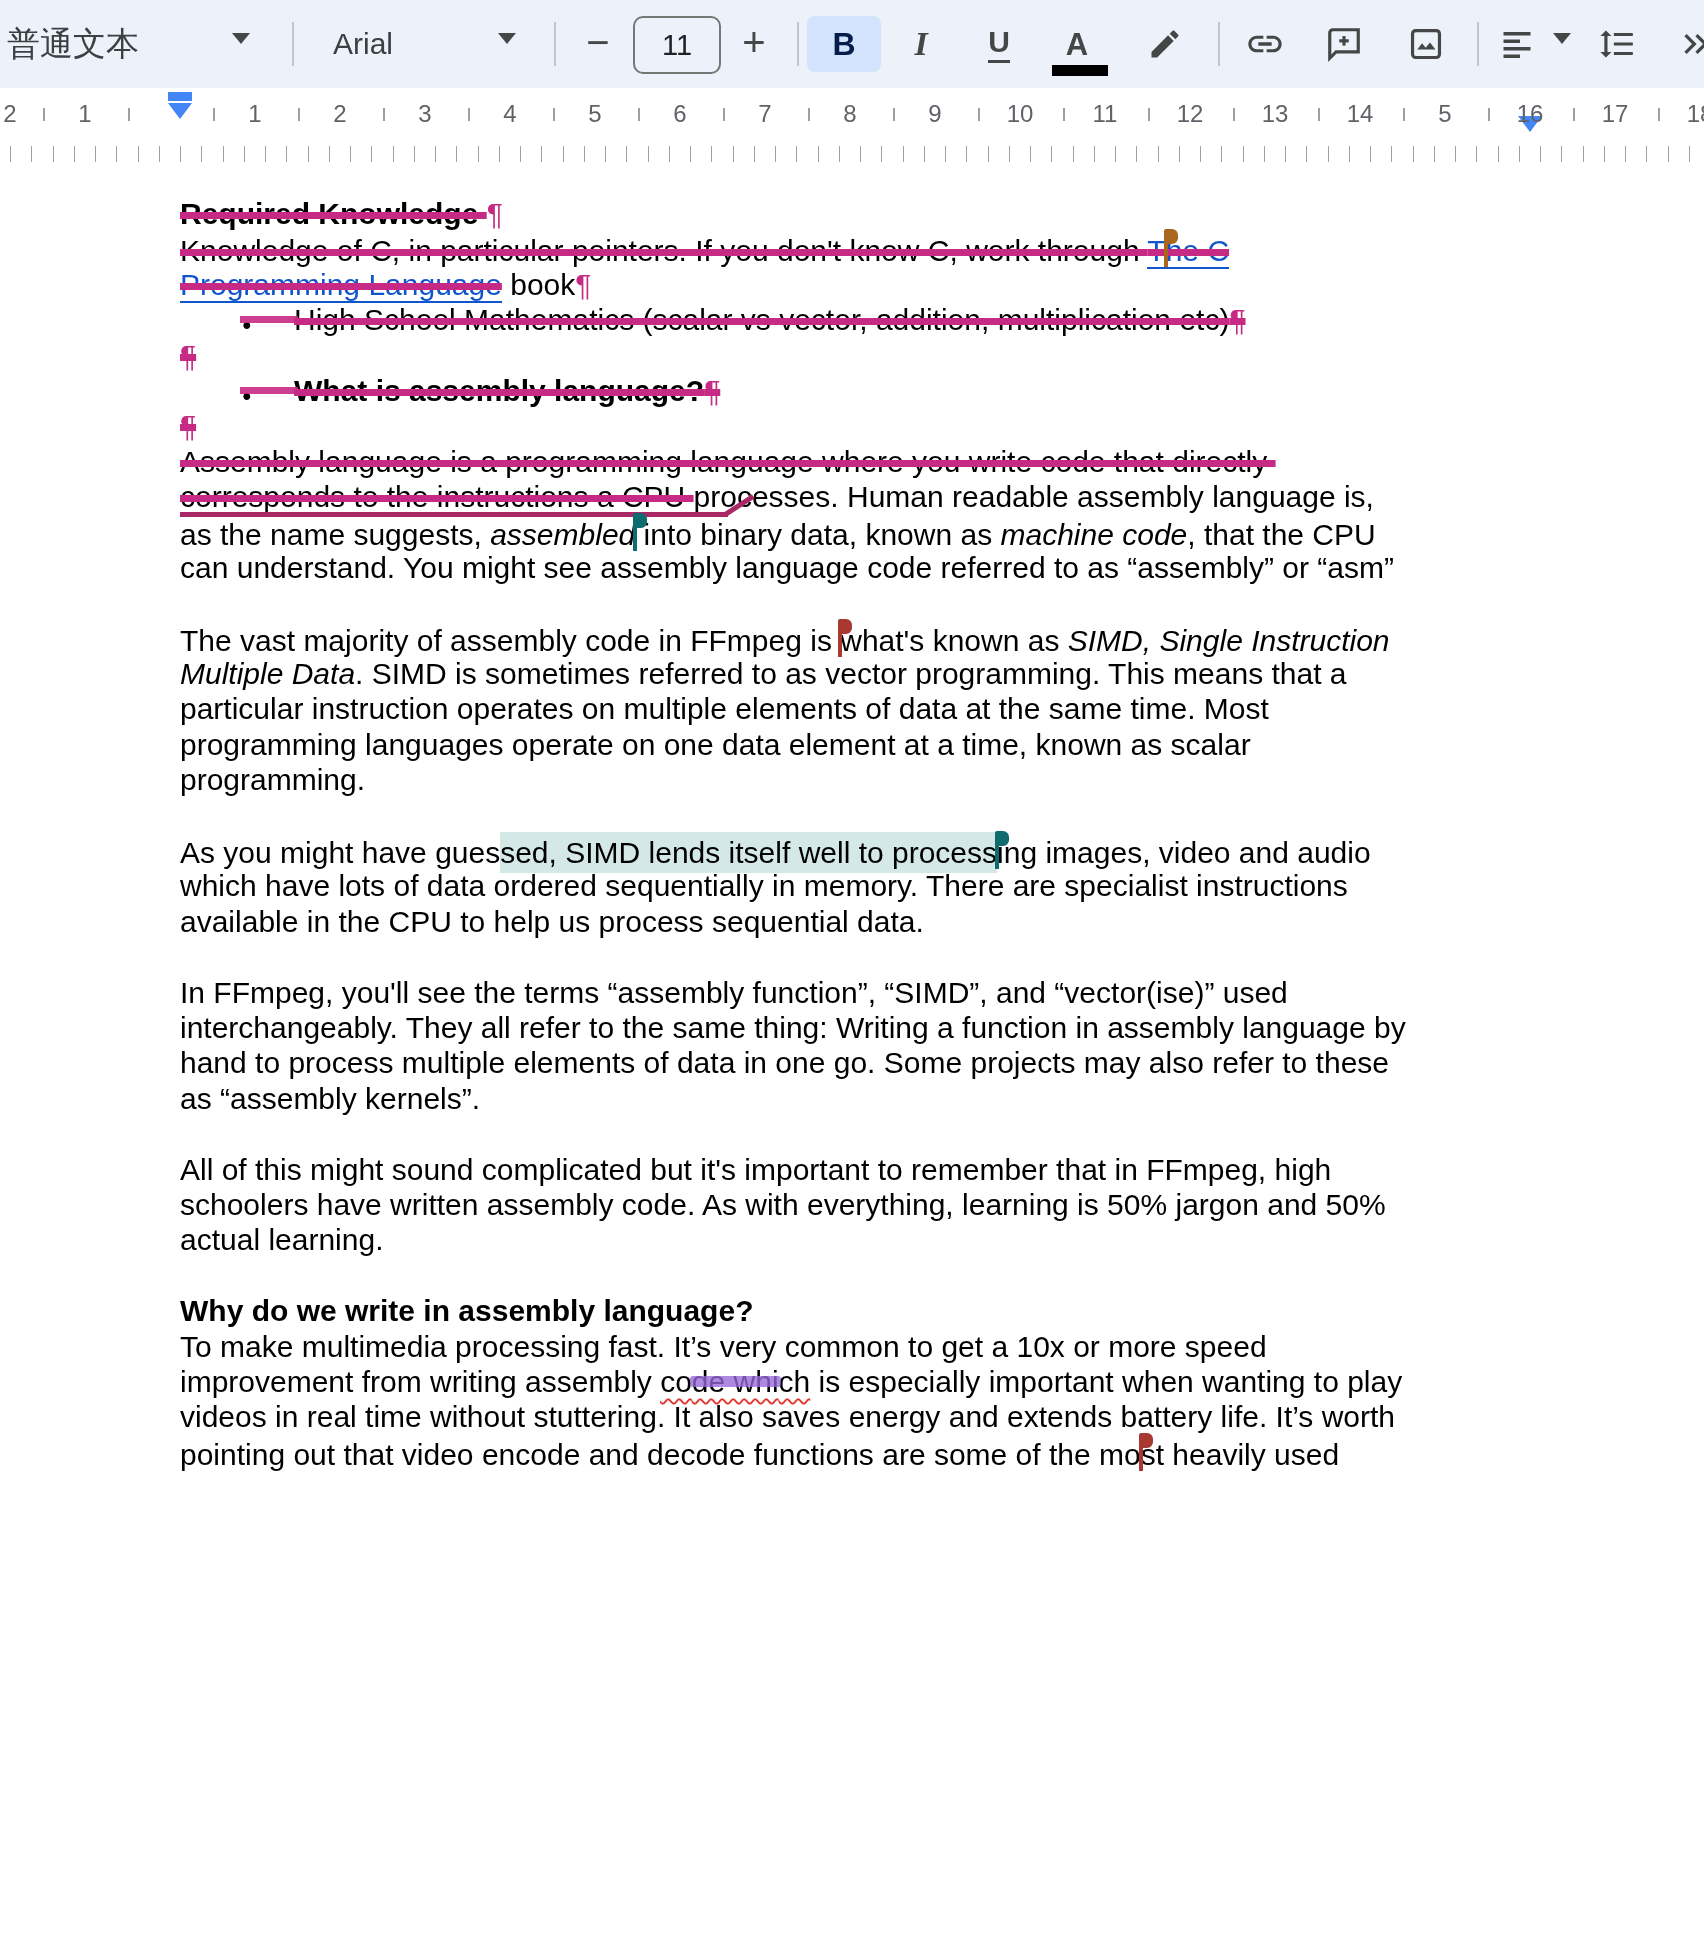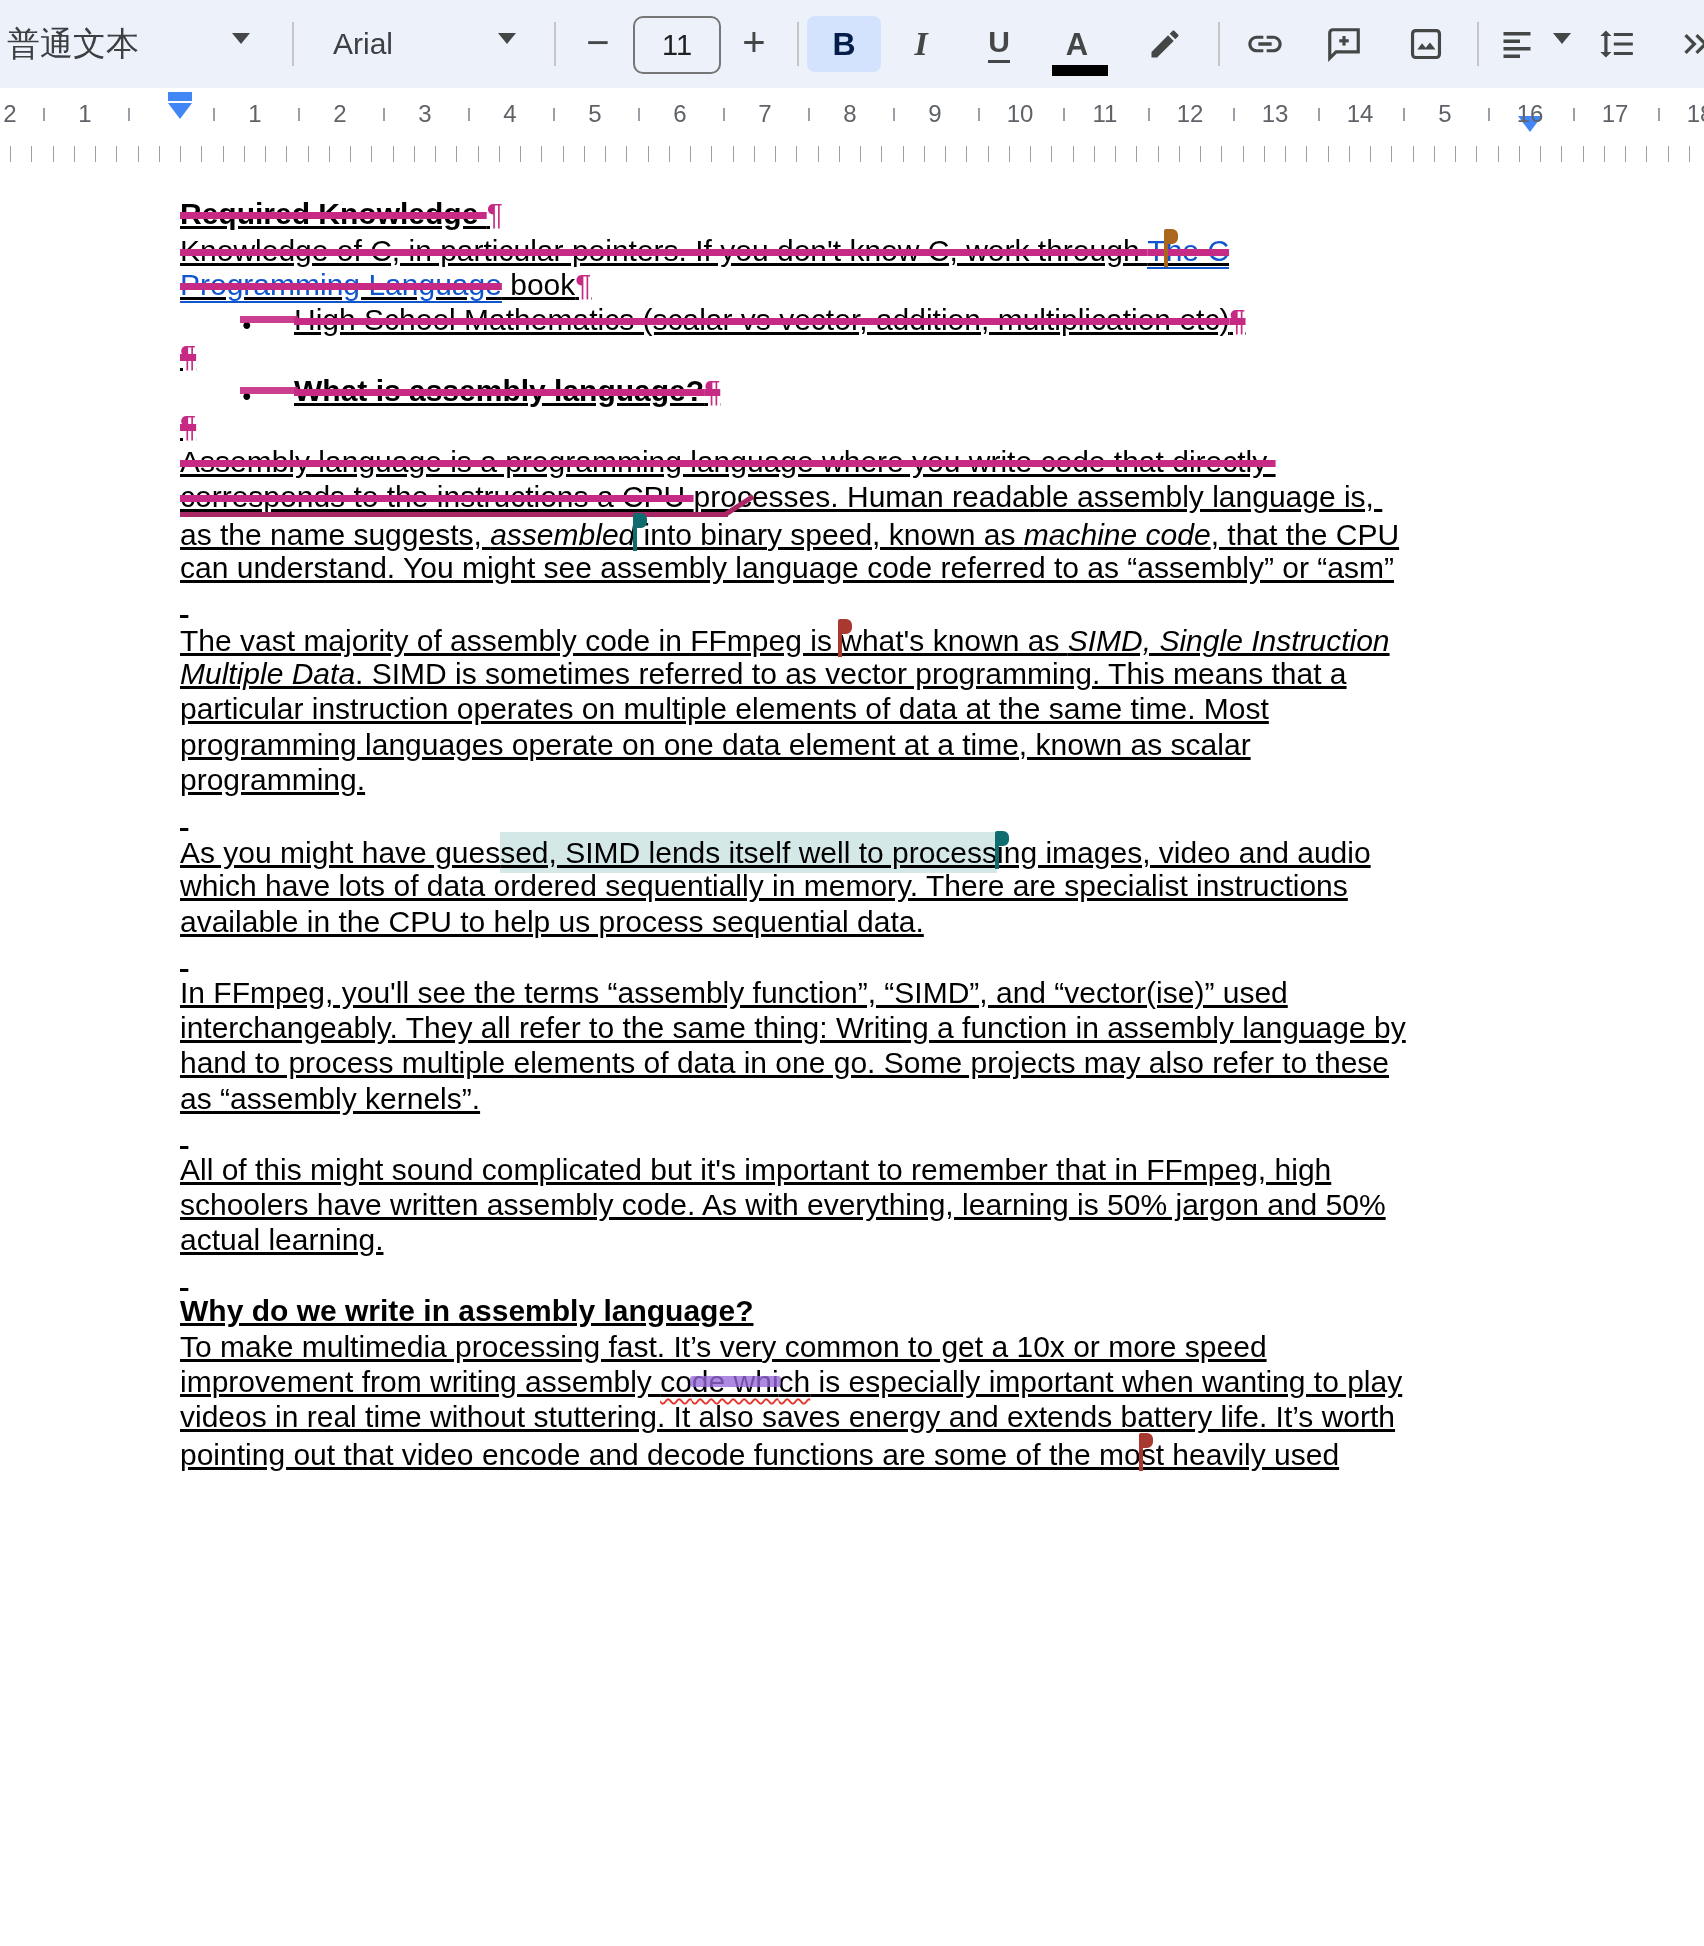--- a/index.html
+++ b/index.html
@@ -27,21 +27,21 @@
   .ruler{position:absolute;top:88px;left:0;width:1704px;height:92px;background:#fff;}
   .ruler-num{position:absolute;top:12px;font-size:24px;color:#5f6368;transform:translateX(-50%);}
   .tick-half{position:absolute;top:20px;width:2px;height:13px;background:#9aa0a6;}
   .tick-fine{position:absolute;top:58px;width:1px;height:16px;background:#9aa0a6;}
   .marker-bar{position:absolute;left:168px;top:4px;width:24px;height:9px;background:var(--blue,#4285f4);}
   .marker-tri{position:absolute;width:0;height:0;border-left:12px solid transparent;border-right:12px solid transparent;border-top:16px solid var(--blue,#4285f4);}
   .marker-left{left:168px;top:15px;}
   .marker-right{left:1518px;top:28px;}
 
   
-  .content{position:absolute;top:180px;left:0;width:1704px;padding:16px 0 0 180px;font-size:30px;color:#000;box-sizing:border-box;text-decoration:underline;}
+  .content{position:absolute;top:180px;left:0;width:1704px;padding:16px 0 0 180px;font-size:30px;color:#000;box-sizing:border-box;}
   .line{position:relative;height:35.4px;line-height:35.4px;white-space:pre;}
   .b{font-weight:bold;}
   .i{font-style:italic;}
   .strike{text-decoration-line:line-through;text-decoration-color:var(--pink,#c62a84);text-decoration-thickness:7px;}
   .link{color:var(--link,#1155cc);border-bottom:2px solid var(--link,#1155cc);}
   .pilcrow{color:var(--pink,#c62a84);}
   .pilcrow.strike{text-decoration-color:var(--pink,#c62a84);}
   .hl{background:var(--hl,#d5e8e8);padding:4px 0;}
   .sq{text-decoration-line:underline;text-decoration-style:wavy;text-decoration-color:var(--squig,#e5342b);text-decoration-thickness:2px;text-underline-offset:6px;}
   .sq.pbar{position:relative;}
@@ -285,21 +285,21 @@
 <div class="content">
     <div class="line"><span class="b strike">Required Knowledge </span><span class="pilcrow">¶</span></div>
     <div class="line"><span class="strike">Knowledge of C, in particular pointers. If you don't know C, work through </span><span class="strike link">T</span><span class="caret caret-brown"></span><span class="strike link">he C</span></div>
     <div class="line"><span class="strike link">Programming Language</span><span class=""> book</span><span class="pilcrow">¶</span></div>
     <div class="line bullet-line"><span class="bullet">●</span><span class="strike">High School Mathematics (scalar vs vector, addition, multiplication etc)</span><span class="strike pilcrow">¶</span></div>
     <div class="line"><span class="strike pilcrow">¶</span></div>
     <div class="line bullet-line"><span class="bullet">●</span><span class="b strike">What is assembly language?</span><span class="strike pilcrow">¶</span></div>
     <div class="line"><span class="strike pilcrow">¶</span></div>
     <div class="line"><span class="strike">Assembly language is a programming language where you write code that directly </span></div>
     <div class="line insert-marker"><span class="strike">corresponds to the instructions a CPU </span><span class="">processes. Human readable assembly language is, </span></div>
-    <div class="line"><span class="">as the name suggests, </span><span class="i">assembled</span><span class="caret caret-teal"></span><span class=""> into binary speed, known as </span><span class="i">machine code</span><span class="">, that the CPU</span></div>
+    <div class="line"><span class="">as the name suggests, </span><span class="i">assembled</span><span class="caret caret-teal"></span><span class=""> into binary data, known as </span><span class="i">machine code</span><span class="">, that the CPU</span></div>
     <div class="line"><span class="">can understand. You might see assembly language code referred to as “assembly” or “asm”</span></div>
     <div class="line">&nbsp;</div>
     <div class="line"><span class="">The vast majority of assembly code in FFmpeg is </span><span class="caret caret-red"></span><span class="">what's known as </span><span class="i">SIMD, Single Instruction</span></div>
     <div class="line"><span class="i">Multiple Data</span><span class="">. SIMD is sometimes referred to as vector programming. This means that a</span></div>
     <div class="line"><span class="">particular instruction operates on multiple elements of data at the same time. Most</span></div>
     <div class="line"><span class="">programming languages operate on one data element at a time, known as scalar</span></div>
     <div class="line"><span class="">programming.</span></div>
     <div class="line">&nbsp;</div>
     <div class="line"><span class="">As you might have gues</span><span class="hl">sed, SIMD lends itself well to process</span><span class="caret caret-teal"></span><span class="">ing images, video and audio</span></div>
     <div class="line"><span class="">which have lots of data ordered sequentially in memory. There are specialist instructions</span></div>

